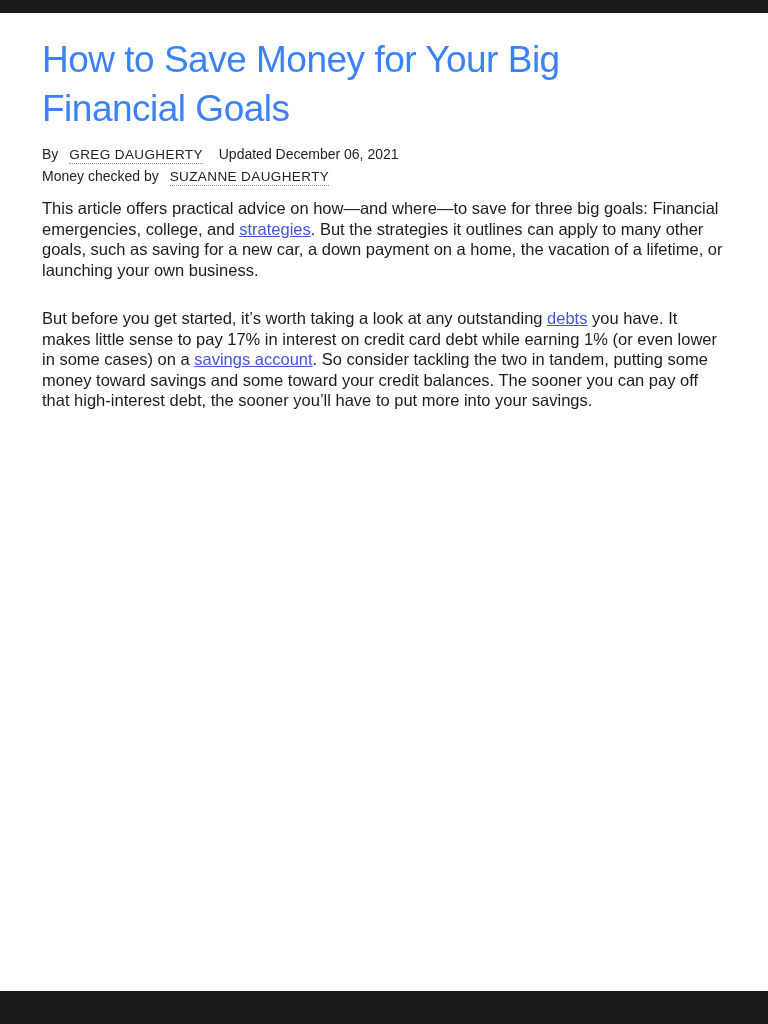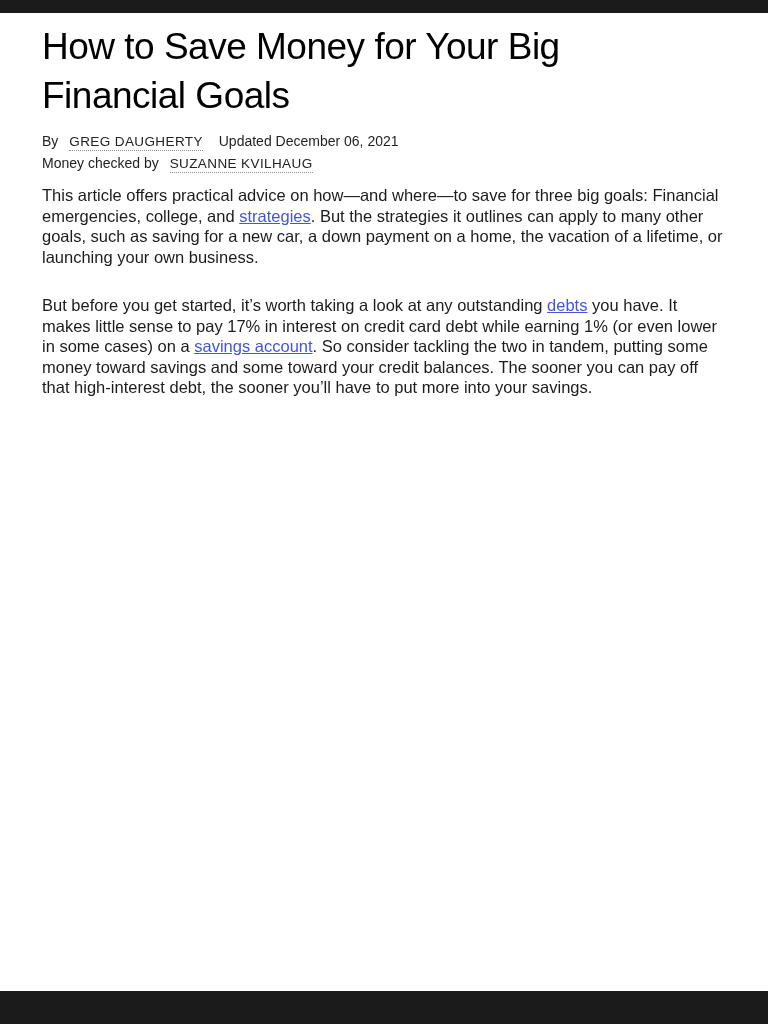--- a/index.html
+++ b/index.html
@@ -17,26 +17,26 @@
   }
   .viewer-bar.top { top: 0; height: 13px; }
   .viewer-bar.bottom { bottom: 0; height: 33px; }
   .page {
     position: absolute; top: 13px; bottom: 33px; left: 0; right: 0;
     background: #ffffff;
     padding: 0 42px;
     overflow: hidden;
   }
   h1.article-title {
-    margin-top: 9px;
+    margin-top: 22px;
     font-size: 37px;
     line-height: 49px;
     font-weight: 400;
     letter-spacing: -0.5px;
-    color: #000000;
+    color: #3b82f6;
     white-space: pre-line;
   }
   h2.article-subtitle {
     margin-top: 41px;
     font-size: 28px;
     line-height: 33px;
     font-weight: 400;
     letter-spacing: -0.2px;
     color: var(--subtitle, #757575);
     white-space: pre-line;
@@ -87,21 +87,21 @@
 
 
   <div class="byline">
     <div class="byline-row first">
       <span class="byline-label">By</span>
       <a class="name-link">GREG DAUGHERTY</a>
       <span class="updated-date">Updated December 06, 2021</span>
     </div>
     <div class="byline-row">
       <span class="byline-label">Money checked by</span>
-      <a class="name-link">SUZANNE KVILHAUG</a>
+      <a class="name-link">SUZANNE DAUGHERTY</a>
     </div>
   </div>
 
   <div class="body-copy">
     <p class="gap-large">This article offers practical advice on how—and where—to save for three big goals: Financial emergencies, college, and <a class="inline-link">strategies</a>. But the strategies it outlines can apply to many other goals, such as saving for a new car, a down payment on a home, the vacation of a lifetime, or launching your own business.</p>
     <p>But before you get started, it’s worth taking a look at any outstanding <a class="inline-link">debts</a> you have. It makes little sense to pay 17% in interest on credit card debt while earning 1% (or even lower in some cases) on a <a class="inline-link">savings account</a>. So consider tackling the two in tandem, putting some money toward savings and some toward your credit balances. The sooner you can pay off that high-interest debt, the sooner you’ll have to put more into your savings.</p>
   </div>
 
 </div>
 

